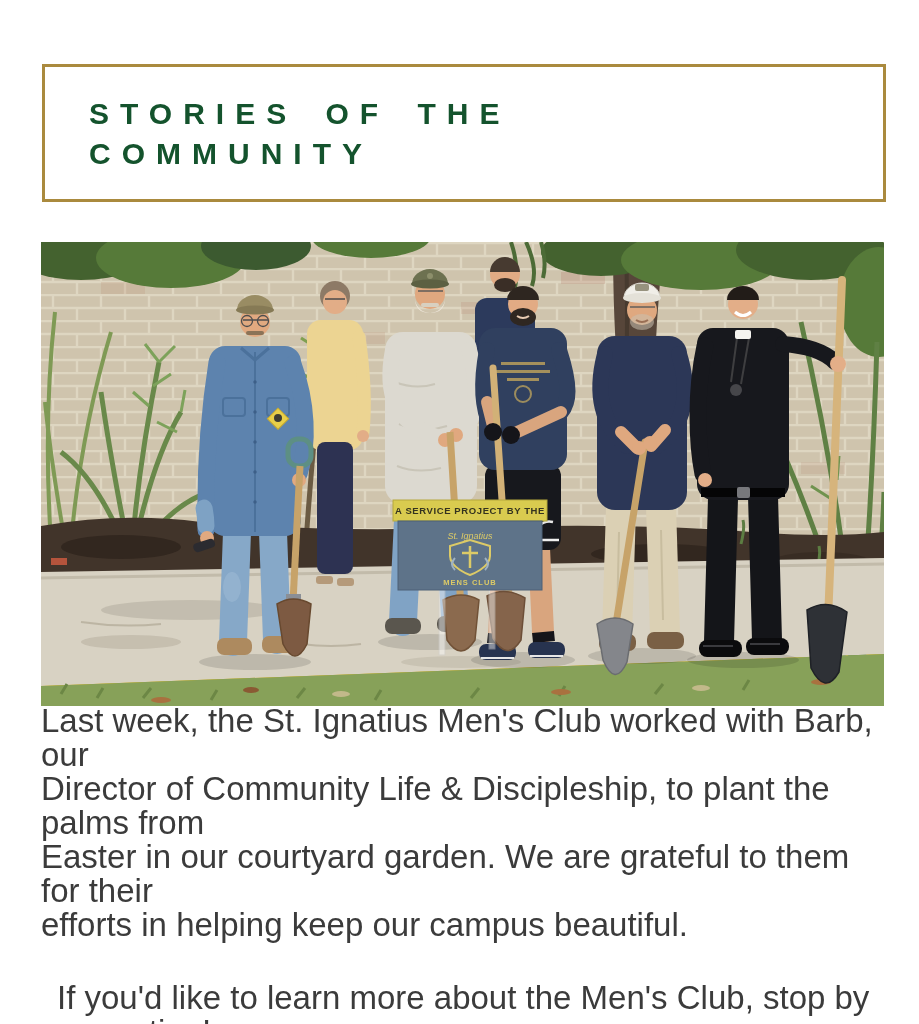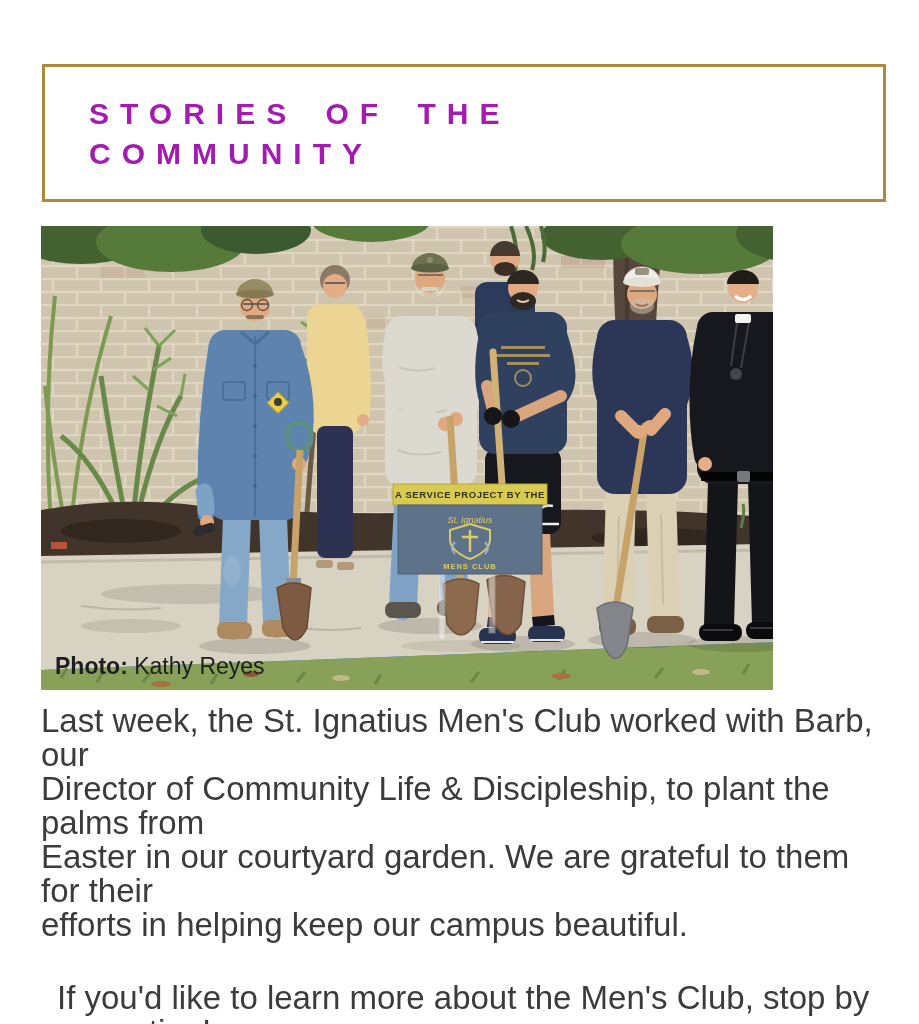--- a/index.html
+++ b/index.html
@@ -7,26 +7,26 @@
     width:919px;height:1024px;background:#ffffff;
     font-family:"Liberation Sans", sans-serif;
     position:relative;overflow:hidden;
   }
   .header-box{
     position:absolute;left:42px;top:64px;width:844px;height:138px;
     border:3px solid #aa8a3e;box-sizing:border-box;
   }
   .header-title{
     margin:0;padding:27px 0 0 44px;
-    font-size:30px;font-weight:bold;color:#a21caf;
+    font-size:30px;font-weight:bold;color:#14532d;
     letter-spacing:11px;word-spacing:9px;line-height:40px;
   }
   .photo-figure{
-    position:absolute;left:41px;top:226px;width:732px;height:464px;
-    overflow:hidden;background:#3b82f6;
+    position:absolute;left:41px;top:242px;width:843px;height:464px;
+    overflow:hidden;background:#eab308;
   }
   .photo-figure svg{display:block;}
   .photo-caption{
     position:absolute;left:14px;bottom:12px;
     font-size:23px;color:#1d1d1d;line-height:1;
   }
   .photo-caption .cap-label{font-weight:bold;}
   .body-text{
     position:absolute;left:41px;top:704px;width:848px;
     color:#3b3b3b;font-size:33px;line-height:34px;
@@ -303,24 +303,20 @@
       <rect x="352" y="258" width="154" height="21" fill="#d9cb4f" stroke="#b5a83c" stroke-width="1"></rect>
       <text x="429" y="272" text-anchor="middle" font-size="9.5" font-weight="bold" fill="#34331f" letter-spacing="0.6">A SERVICE PROJECT BY THE</text>
       <rect x="357" y="279" width="144" height="69" fill="#5e7389" stroke="#4c6077" stroke-width="1"></rect>
       <text x="429" y="297" text-anchor="middle" font-size="9" font-style="italic" fill="#dcca67">St. Ignatius</text>
       <path d="M429 298 l20 6 v10 c0 12 -20 19 -20 19 c0 0 -20 -7 -20 -19 v-10 z" fill="none" stroke="#dcca67" stroke-width="2"></path>
       <path d="M429 304 V326 M421 311 H437" stroke="#dcca67" stroke-width="2.5"></path>
       <path d="M414 316 q-6 6 0 12 M444 316 q6 6 0 12" stroke="#9fb3c4" stroke-width="2" fill="none"></path>
       <text x="429" y="343" text-anchor="middle" font-size="7.5" font-weight="bold" fill="#dcca67" letter-spacing="1">MENS CLUB</text>
     </g>
   </svg>
-  <figcaption class="photo-caption">
-    <span class="cap-label">Photo:</span>
-    <span>Kathy Reyes</span>
-  </figcaption>
 </figure>
 
 <div class="body-text">
   <p>Last week, the St. Ignatius Men's Club worked with Barb, our
 Director of Community Life &amp; Discipleship, to plant the palms from
 Easter in our courtyard garden. We are grateful to them for their
 efforts in helping keep our campus beautiful.</p>
   <p>If you'd like to learn more about the Men's Club, stop by a meeting!
 They meet on the second Tuesday of each month at 7:30 p.m. in
 the Fr. Zink Room.</p>

